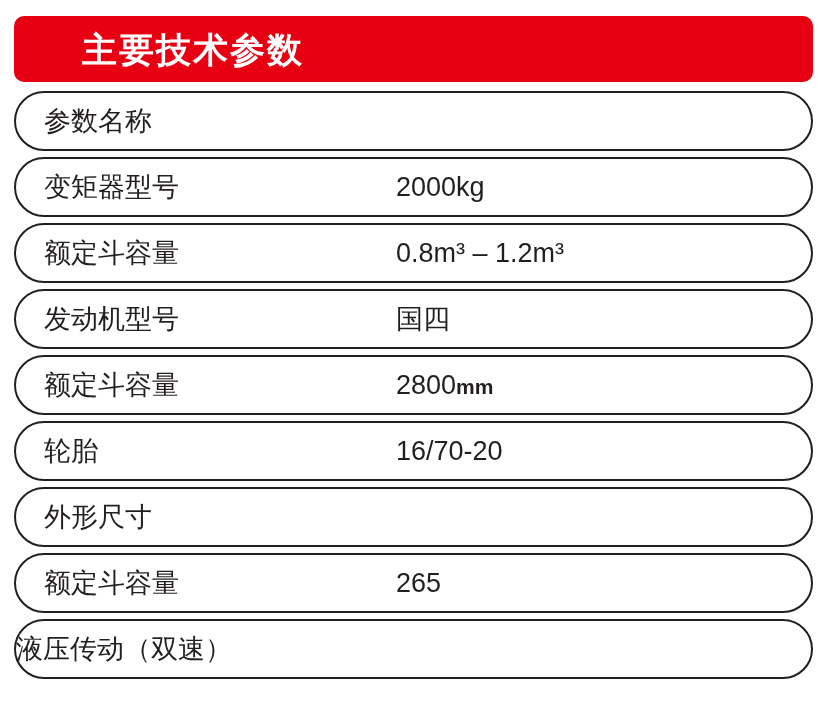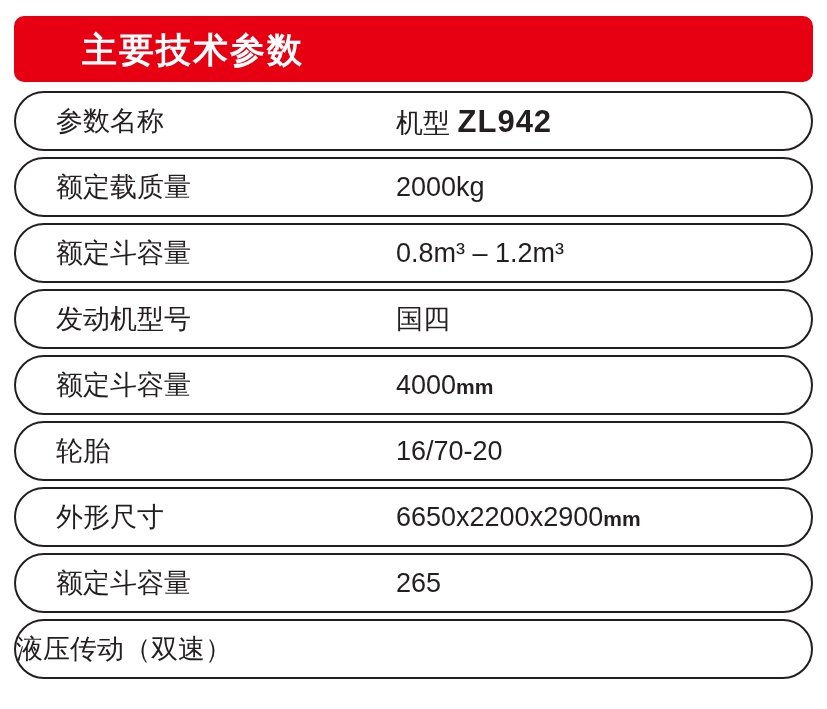--- a/index.html
+++ b/index.html
@@ -49,21 +49,21 @@
     border: 2px solid #231f20;
     border-radius: 30px;
     box-sizing: border-box;
     display: flex;
     align-items: center;
     background: #ffffff;
   }
   .cell-label {
     width: 380px;
     box-sizing: border-box;
-    padding-left: 40px;
+    padding-left: 28px;
     font-size: 27px;
     line-height: 1;
     white-space: nowrap;
   }
   .cell-value {
     flex: 1;
     box-sizing: border-box;
     font-size: 27px;
     line-height: 1;
     white-space: nowrap;
@@ -87,51 +87,49 @@
 <div class="sheet">
 
   <div class="title-bar">
     <span class="title-text">主要技术参数</span>
   </div>
 
   <div class="rows">
 
     <div class="row model">
       <span class="cell-label">参数名称</span>
-      <span class="cell-value"><span>机型 </span><span class="model-strong">ZL942</span></span>
     </div>
 
     <div class="row">
-      <span class="cell-label">额定载质量</span>
+      <span class="cell-label">变矩器型号</span>
       <span class="cell-value">2000kg</span>
     </div>
 
     <div class="row">
       <span class="cell-label">额定斗容量</span>
       <span class="cell-value">0.8m³ – 1.2m³</span>
     </div>
 
     <div class="row">
       <span class="cell-label">发动机型号</span>
       <span class="cell-value">国四</span>
     </div>
 
     <div class="row">
       <span class="cell-label">额定斗容量</span>
-      <span class="cell-value"><span>4000</span><span class="unit-sm">mm</span></span>
+      <span class="cell-value"><span>2800</span><span class="unit-sm">mm</span></span>
     </div>
 
     <div class="row">
       <span class="cell-label">轮胎</span>
       <span class="cell-value">16/70-20</span>
     </div>
 
     <div class="row">
       <span class="cell-label">外形尺寸</span>
-      <span class="cell-value"><span>6650x2200x2900</span><span class="unit-sm">mm</span></span>
     </div>
 
     <div class="row">
       <span class="cell-label">额定斗容量</span>
       <span class="cell-value">265</span>
     </div>
 
     <div class="row">
       <span class="cell-value">液压传动（双速）</span>
     </div>

